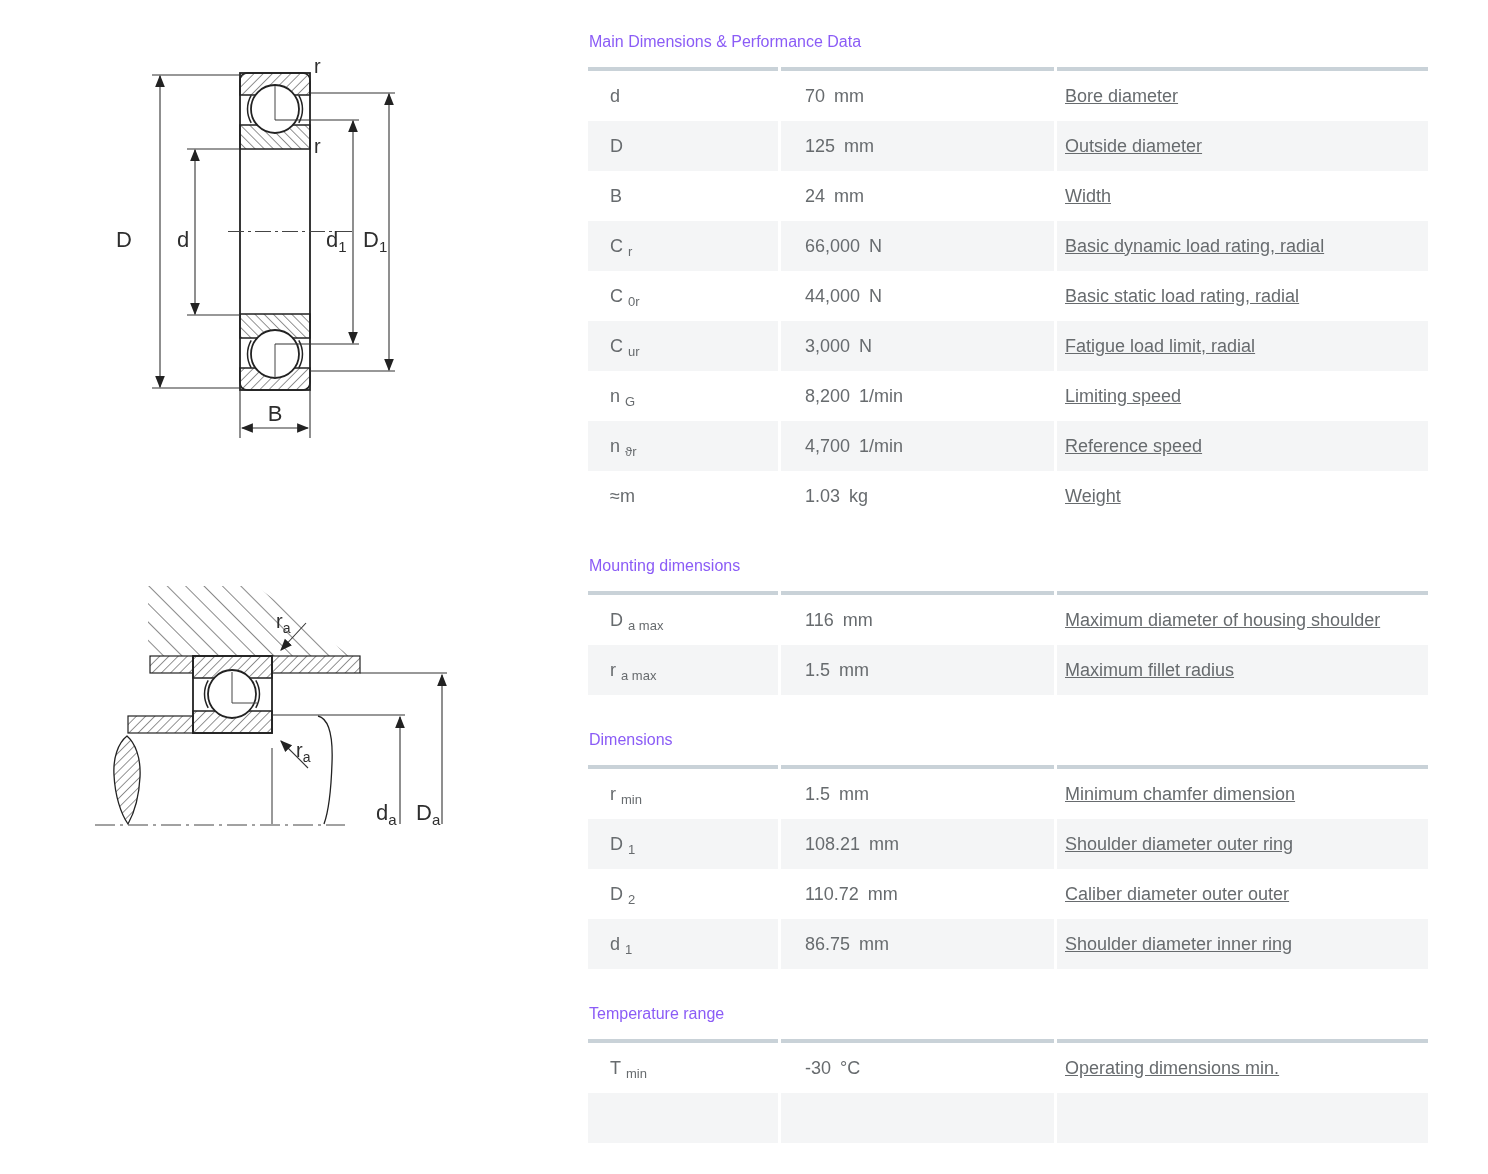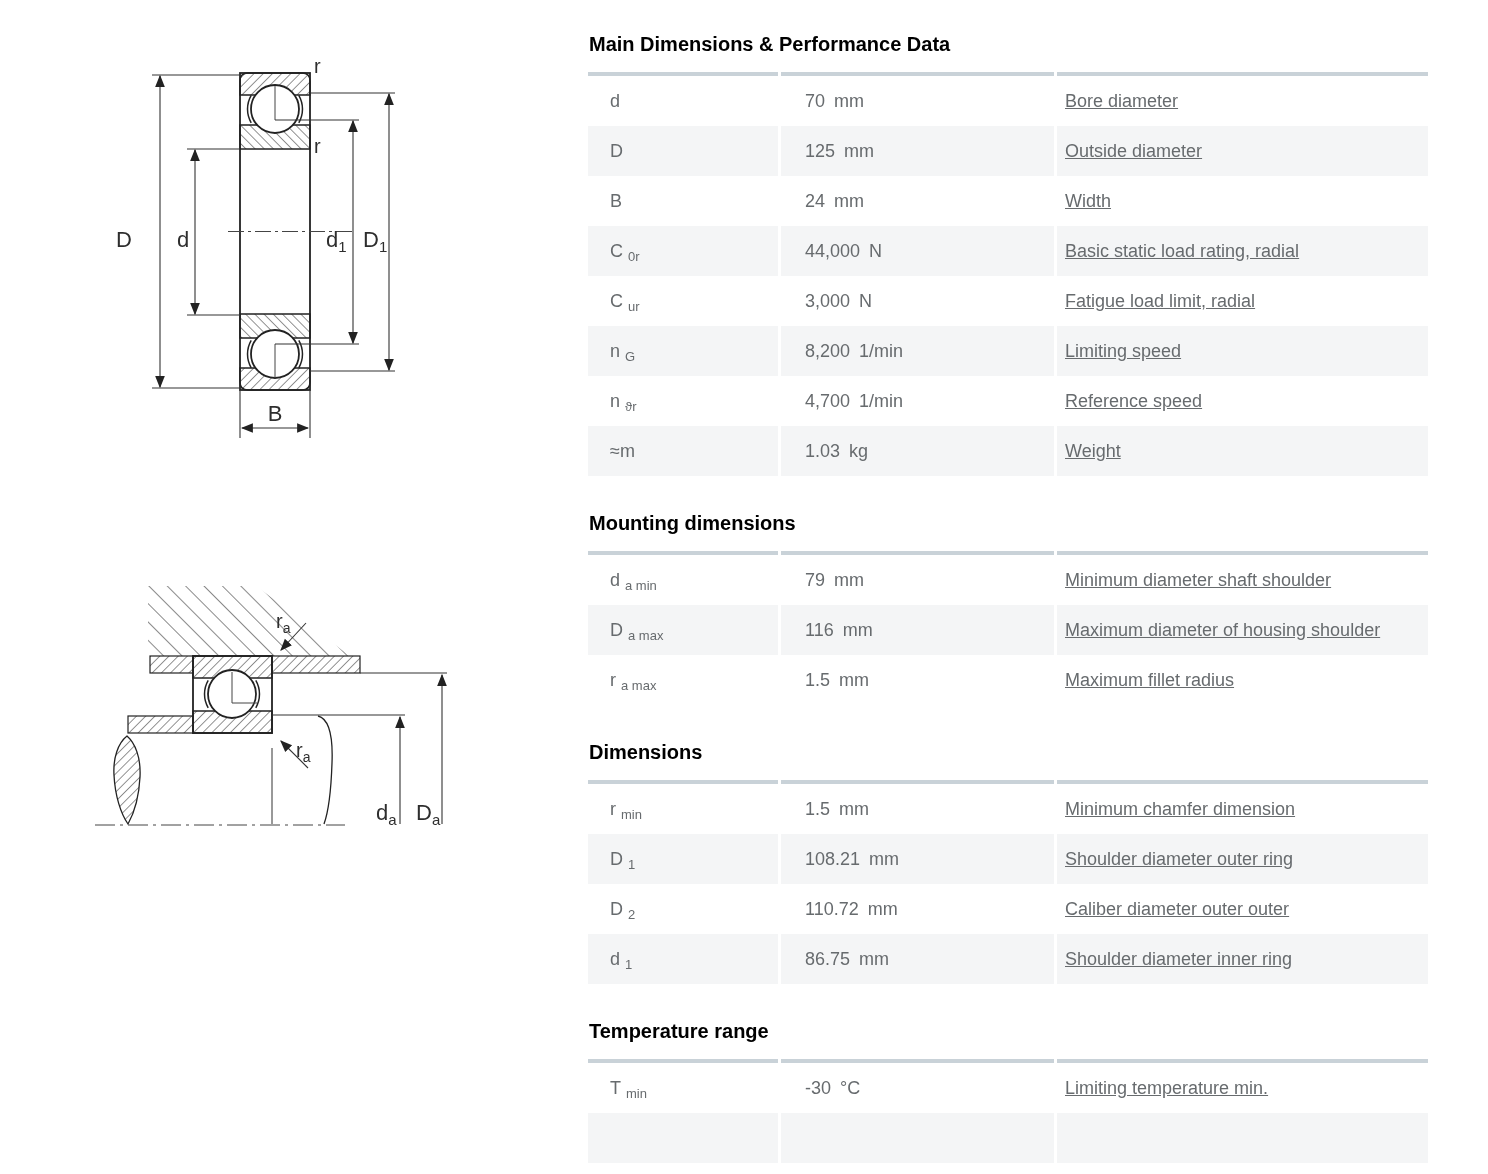--- a/index.html
+++ b/index.html
@@ -2,21 +2,21 @@
 <html><head>
 <meta charset="utf-8">
 <style>
   html,body{margin:0;padding:0;background:#ffffff;}
   .page{position:relative;width:1488px;height:1174px;background:#fff;overflow:hidden;
         font-family:"Liberation Sans", sans-serif;}
   .diagram1{position:absolute;left:60px;top:28px;}
   .diagram2{position:absolute;left:60px;top:553px;}
   .content{position:absolute;left:588px;top:0;width:846px;padding-top:33px;}
   .section{margin-bottom:36px;}
-  .section h2{margin:0 0 16px 1px;font-size:20px;font-weight:700;color:#000000;}
+  .section h2{margin:0 0 16px 1px;font-size:16px;font-weight:400;color:#8b5cf6;}
   table.spec{border-collapse:separate;border-spacing:3px 0;width:100%;margin-left:-3px;table-layout:fixed;}
   table.spec td{height:48px;font-size:18px;color:#676b6e;vertical-align:middle;}
   table.spec tr:first-child td{border-top:4px solid #c9d2d8;}
   table.spec tr:nth-child(even) td{background:#f4f5f6;}
   td.c-sym{width:167px;padding-left:22px;}
   td.c-val{width:248px;padding-left:24px;}
   td.c-desc{padding-left:8px;text-decoration:underline;}
   .sub{font-size:13px;margin-left:5px;position:relative;top:4px;}
   .unit{margin-left:9px;text-align:center;}
   svg text{font-family:"Liberation Sans", sans-serif;fill:#2e2e2e;}
@@ -169,20 +169,25 @@
               <td class="c-sym"><span>D</span></td>
               <td class="c-val"><span>125</span><span class="unit">mm</span></td>
               <td class="c-desc"><span>Outside diameter</span></td>
             </tr>
             <tr>
               <td class="c-sym"><span>B</span></td>
               <td class="c-val"><span>24</span><span class="unit">mm</span></td>
               <td class="c-desc"><span>Width</span></td>
             </tr>
             <tr>
+              <td class="c-sym"><span>C</span><span class="sub">r</span></td>
+              <td class="c-val"><span>66,000</span><span class="unit">N</span></td>
+              <td class="c-desc"><span>Basic dynamic load rating, radial</span></td>
+            </tr>
+            <tr>
               <td class="c-sym"><span>C</span><span class="sub">0r</span></td>
               <td class="c-val"><span>44,000</span><span class="unit">N</span></td>
               <td class="c-desc"><span>Basic static load rating, radial</span></td>
             </tr>
             <tr>
               <td class="c-sym"><span>C</span><span class="sub">ur</span></td>
               <td class="c-val"><span>3,000</span><span class="unit">N</span></td>
               <td class="c-desc"><span>Fatigue load limit, radial</span></td>
             </tr>
             <tr>
@@ -202,25 +207,20 @@
             </tr>
           </tbody>
       </table>
     </div>
 
     <div class="section">
       <h2>Mounting dimensions</h2>
       <table class="spec">
         <tbody>
             <tr>
-              <td class="c-sym"><span>d</span><span class="sub">a min</span></td>
-              <td class="c-val"><span>79</span><span class="unit">mm</span></td>
-              <td class="c-desc"><span>Minimum diameter shaft shoulder</span></td>
-            </tr>
-            <tr>
               <td class="c-sym"><span>D</span><span class="sub">a max</span></td>
               <td class="c-val"><span>116</span><span class="unit">mm</span></td>
               <td class="c-desc"><span>Maximum diameter of housing shoulder</span></td>
             </tr>
             <tr>
               <td class="c-sym"><span>r</span><span class="sub">a max</span></td>
               <td class="c-val"><span>1.5</span><span class="unit">mm</span></td>
               <td class="c-desc"><span>Maximum fillet radius</span></td>
             </tr>
           </tbody>
@@ -255,21 +255,21 @@
       </table>
     </div>
 
     <div class="section">
       <h2>Temperature range</h2>
       <table class="spec">
         <tbody>
             <tr>
               <td class="c-sym"><span>T</span><span class="sub">min</span></td>
               <td class="c-val"><span>-30</span><span class="unit">°C</span></td>
-              <td class="c-desc"><span>Limiting temperature min.</span></td>
+              <td class="c-desc"><span>Operating dimensions min.</span></td>
             </tr>
             <tr>
               <td class="c-sym"></td>
               <td class="c-val"></td>
               <td class="c-desc"></td>
             </tr>
           </tbody>
       </table>
     </div>
 

